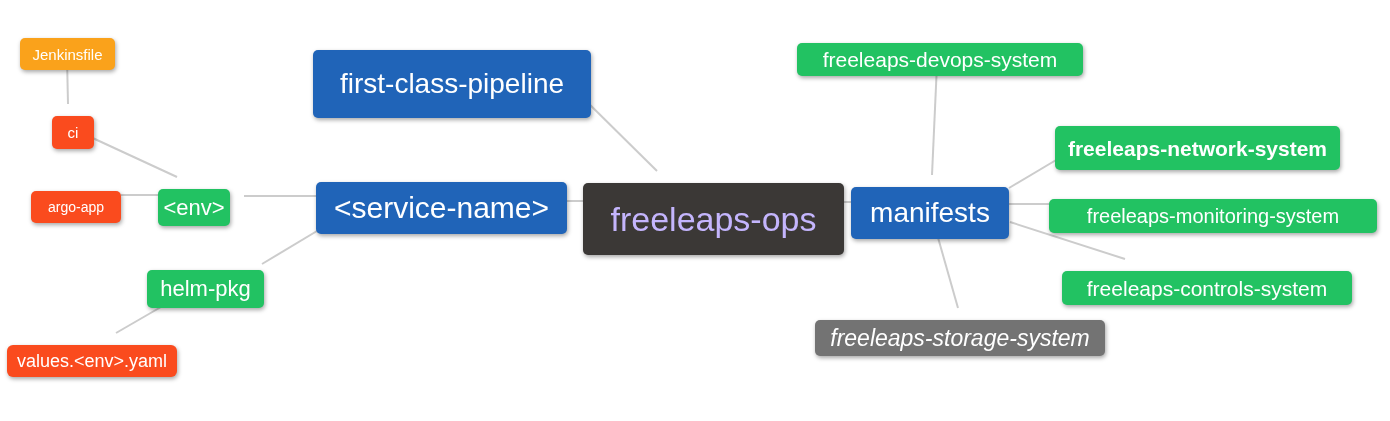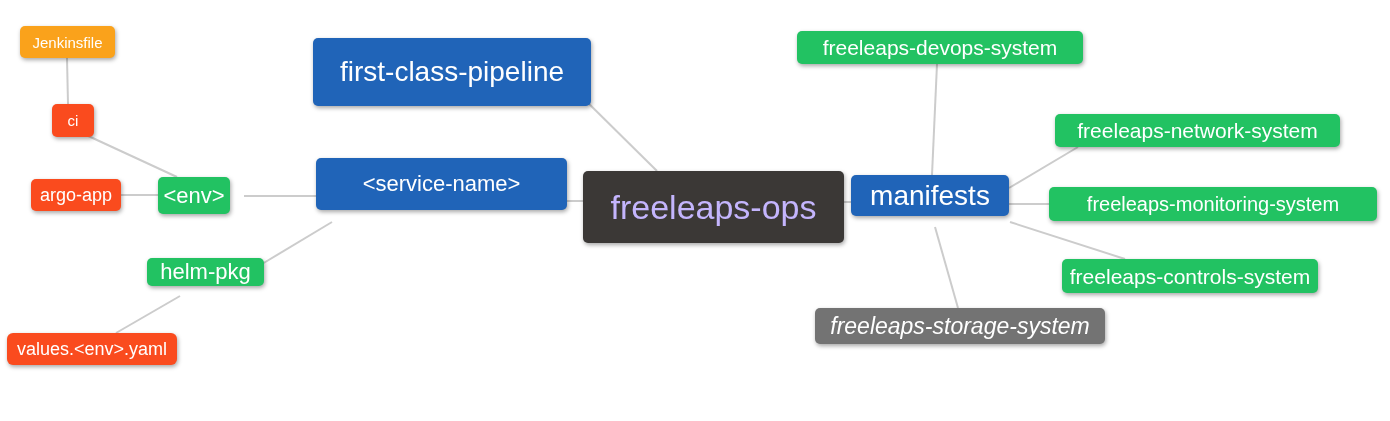--- a/index.html
+++ b/index.html
@@ -28,20 +28,21 @@
     align-items: center;
     justify-content: center;
     box-sizing: border-box;
     border-radius: 5px;
     color: #ffffff;
     white-space: nowrap;
     box-shadow: 1px 2px 4px rgba(0,0,0,0.35);
     cursor: pointer;
     line-height: 1;
     padding: 8px 4px;
+    margin-top: 12px;
   }
 </style>
 </head>
 <body>
 
 <div class="canvas">
   <svg class="edges-layer" width="1390" height="421" viewBox="0 0 1390 421" xmlns="http://www.w3.org/2000/svg">
       <line x1="67" y1="58" x2="68" y2="104" stroke="#cccccc" stroke-width="2"></line>
       <line x1="84" y1="134" x2="177" y2="177" stroke="#cccccc" stroke-width="2"></line>
       <line x1="121" y1="195" x2="158" y2="195" stroke="#cccccc" stroke-width="2"></line>
@@ -53,26 +54,26 @@
       <line x1="844" y1="202" x2="851" y2="202" stroke="#cccccc" stroke-width="2"></line>
       <line x1="937" y1="64" x2="932" y2="175" stroke="#cccccc" stroke-width="2"></line>
       <line x1="1009" y1="188" x2="1078" y2="147" stroke="#cccccc" stroke-width="2"></line>
       <line x1="1009" y1="204" x2="1049" y2="204" stroke="#cccccc" stroke-width="2"></line>
       <line x1="1010" y1="222" x2="1125" y2="259" stroke="#cccccc" stroke-width="2"></line>
       <line x1="935" y1="227" x2="958" y2="308" stroke="#cccccc" stroke-width="2"></line>
     </svg>
 
 <div class="node" style="left: 20px; top: 26px; width: 95px; height: 32px; background: rgb(250, 162, 27); color: rgb(255, 255, 255); font-size: 15px;">Jenkinsfile</div>
     <div class="node" style="left: 52px; top: 104px; width: 42px; height: 33px; background: rgb(250, 75, 30); color: rgb(255, 255, 255); font-size: 15px;">ci</div>
-    <div class="node" style="left: 31px; top: 179px; width: 90px; height: 32px; background: rgb(250, 75, 30); color: rgb(255, 255, 255); font-size: 18px;">argo-app</div>
+    <div class="node" style="left: 31px; top: 179px; width: 90px; height: 32px; background: rgb(250, 75, 30); color: rgb(255, 255, 255); font-size: 14px;">argo-app</div>
     <div class="node" style="left: 158px; top: 177px; width: 72px; height: 37px; background: rgb(34, 194, 98); color: rgb(255, 255, 255); font-size: 22px;">&lt;env&gt;</div>
-    <div class="node" style="left: 147px; top: 258px; width: 117px; height: 28px; background: rgb(34, 194, 98); color: rgb(255, 255, 255); font-size: 22px;">helm-pkg</div>
+    <div class="node" style="left: 147px; top: 258px; width: 117px; height: 38px; background: rgb(34, 194, 98); color: rgb(255, 255, 255); font-size: 22px;">helm-pkg</div>
     <div class="node" style="left: 7px; top: 333px; width: 170px; height: 32px; background: rgb(250, 75, 30); color: rgb(255, 255, 255); font-size: 18px; border-radius: 6px;">values.&lt;env&gt;.yaml</div>
     <div class="node" style="left: 313px; top: 38px; width: 278px; height: 68px; background: rgb(32, 100, 184); color: rgb(255, 255, 255); font-size: 28px;">first-class-pipeline</div>
-    <div class="node" style="left: 316px; top: 158px; width: 251px; height: 52px; background: rgb(32, 100, 184); color: rgb(255, 255, 255); font-size: 22px;">&lt;service-name&gt;</div>
+    <div class="node" style="left: 316px; top: 170px; width: 251px; height: 52px; background: rgb(32, 100, 184); color: rgb(255, 255, 255); font-size: 30px;">&lt;service-name&gt;</div>
     <div class="node" style="left: 583px; top: 171px; width: 261px; height: 72px; background: rgb(59, 56, 54); color: #c4b5fd; font-size: 34px;">freeleaps-ops</div>
-    <div class="node" style="left: 851px; top: 175px; width: 158px; height: 41px; background: rgb(32, 100, 184); color: rgb(255, 255, 255); font-size: 28px;">manifests</div>
+    <div class="node" style="left: 851px; top: 175px; width: 158px; height: 52px; background: rgb(32, 100, 184); color: rgb(255, 255, 255); font-size: 28px;">manifests</div>
     <div class="node" style="left: 797px; top: 31px; width: 286px; height: 33px; background: rgb(34, 194, 98); color: rgb(255, 255, 255); font-size: 21px; text-align: center;">freeleaps-devops-system</div>
-    <div class="node" style="left: 1055px; top: 114px; width: 285px; height: 33px; background: rgb(34, 194, 98); color: rgb(255, 255, 255); font-size: 21px;">freeleaps-network-system</div>
+    <div class="node" style="left: 1055px; top: 114px; width: 285px; height: 44px; background: rgb(34, 194, 98); color: rgb(255, 255, 255); font-size: 21px; font-weight: bold;">freeleaps-network-system</div>
     <div class="node" style="left: 1049px; top: 187px; width: 328px; height: 34px; background: rgb(34, 194, 98); color: rgb(255, 255, 255); font-size: 20px;">freeleaps-monitoring-system</div>
-    <div class="node" style="left: 1062px; top: 259px; width: 256px; height: 34px; background: rgb(34, 194, 98); color: rgb(255, 255, 255); font-size: 21px;">freeleaps-controls-system</div>
+    <div class="node" style="left: 1062px; top: 259px; width: 290px; height: 34px; background: rgb(34, 194, 98); color: rgb(255, 255, 255); font-size: 21px;">freeleaps-controls-system</div>
     <div class="node" style="left: 815px; top: 308px; width: 290px; height: 36px; background: #737373; color: rgb(255, 255, 255); font-size: 23px; font-style: italic;">freeleaps-storage-system</div>
   </div>
 
 </body></html>

